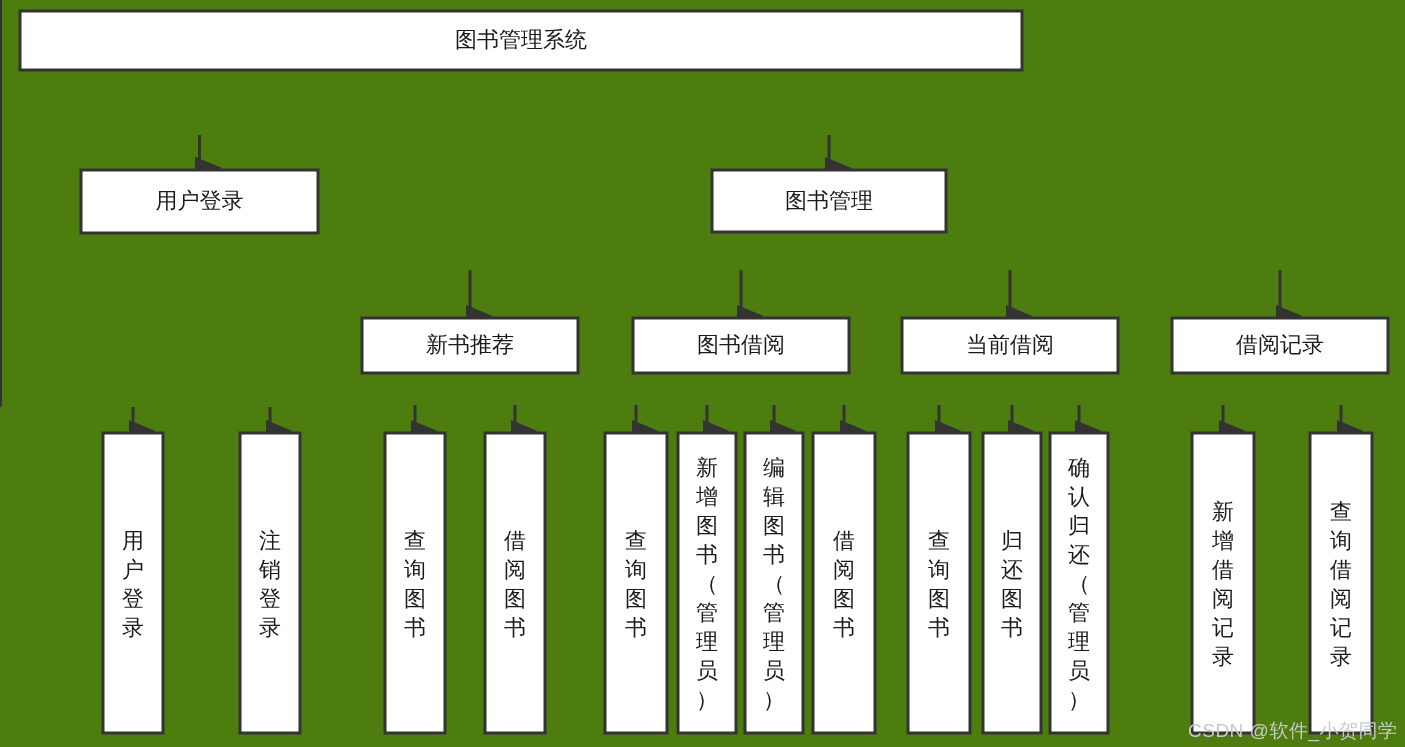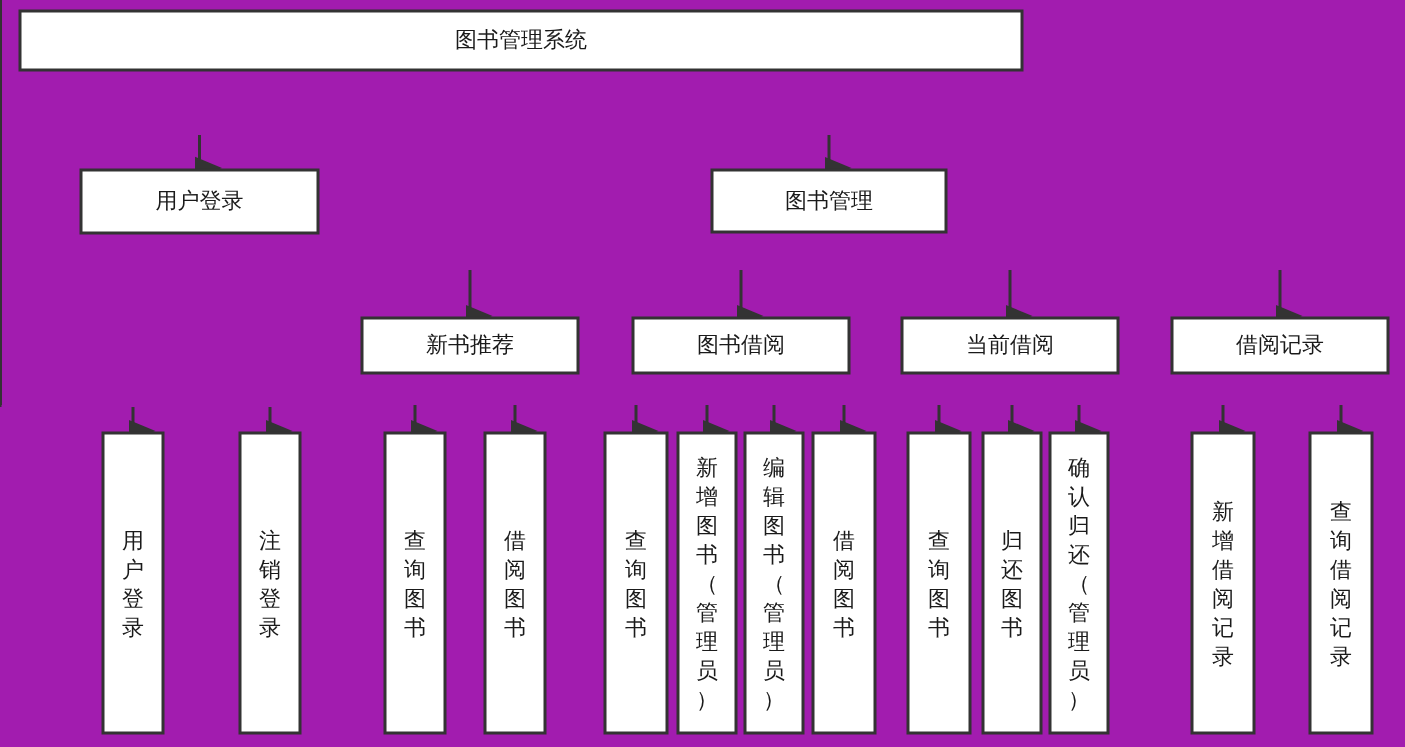--- a/index.html
+++ b/index.html
@@ -1,18 +1,18 @@
 <!DOCTYPE html>
 <html><head>
 <meta charset="utf-8">
 <style>
   html,body{margin:0;padding:0;background:#ffffff;}
   body{width:1405px;height:747px;overflow:hidden;
        font-family:"Liberation Sans","DejaVu Sans",sans-serif;}
-  #diagram-root{position:relative;width:1405px;height:747px;background:#a21caf;}
+  #diagram-root{position:relative;width:1405px;height:747px;background:#4d7c0f;}
   svg#diagram-svg{position:absolute;left:0;top:0;width:1405px;height:747px;}
   .node-box{fill:#ffffff;stroke:#333333;stroke-width:3;}
   .link-line{stroke:#333333;stroke-width:3;fill:none;}
   .node-label{fill:#1a1a1a;font-family:"Liberation Sans","DejaVu Sans",sans-serif;
               font-size:22px;text-anchor:middle;dominant-baseline:middle;}
   .node-label-v{fill:#1a1a1a;font-family:"Liberation Sans","DejaVu Sans",sans-serif;
               font-size:22px;text-anchor:middle;}
   .watermark{position:absolute;color:#c9c9c9;font-size:19px;
              font-family:"Liberation Sans","DejaVu Sans",sans-serif;
              white-space:nowrap;letter-spacing:0.5px;}
@@ -196,13 +196,14 @@
           <rect x="1310" y="433" width="62" height="300" class="node-box"></rect>
           <text x="1341" y="518.62" class="node-label-v">查</text>
           <text x="1341" y="547.62" class="node-label-v">询</text>
           <text x="1341" y="576.62" class="node-label-v">借</text>
           <text x="1341" y="605.62" class="node-label-v">阅</text>
           <text x="1341" y="634.62" class="node-label-v">记</text>
           <text x="1341" y="663.62" class="node-label-v">录</text>
         </g>
       </g>
   </svg>
+  <div class="watermark" style="left:1188px;top:718px;">CSDN @软件_小贺同学</div>
 </div>
 
 </body></html>

